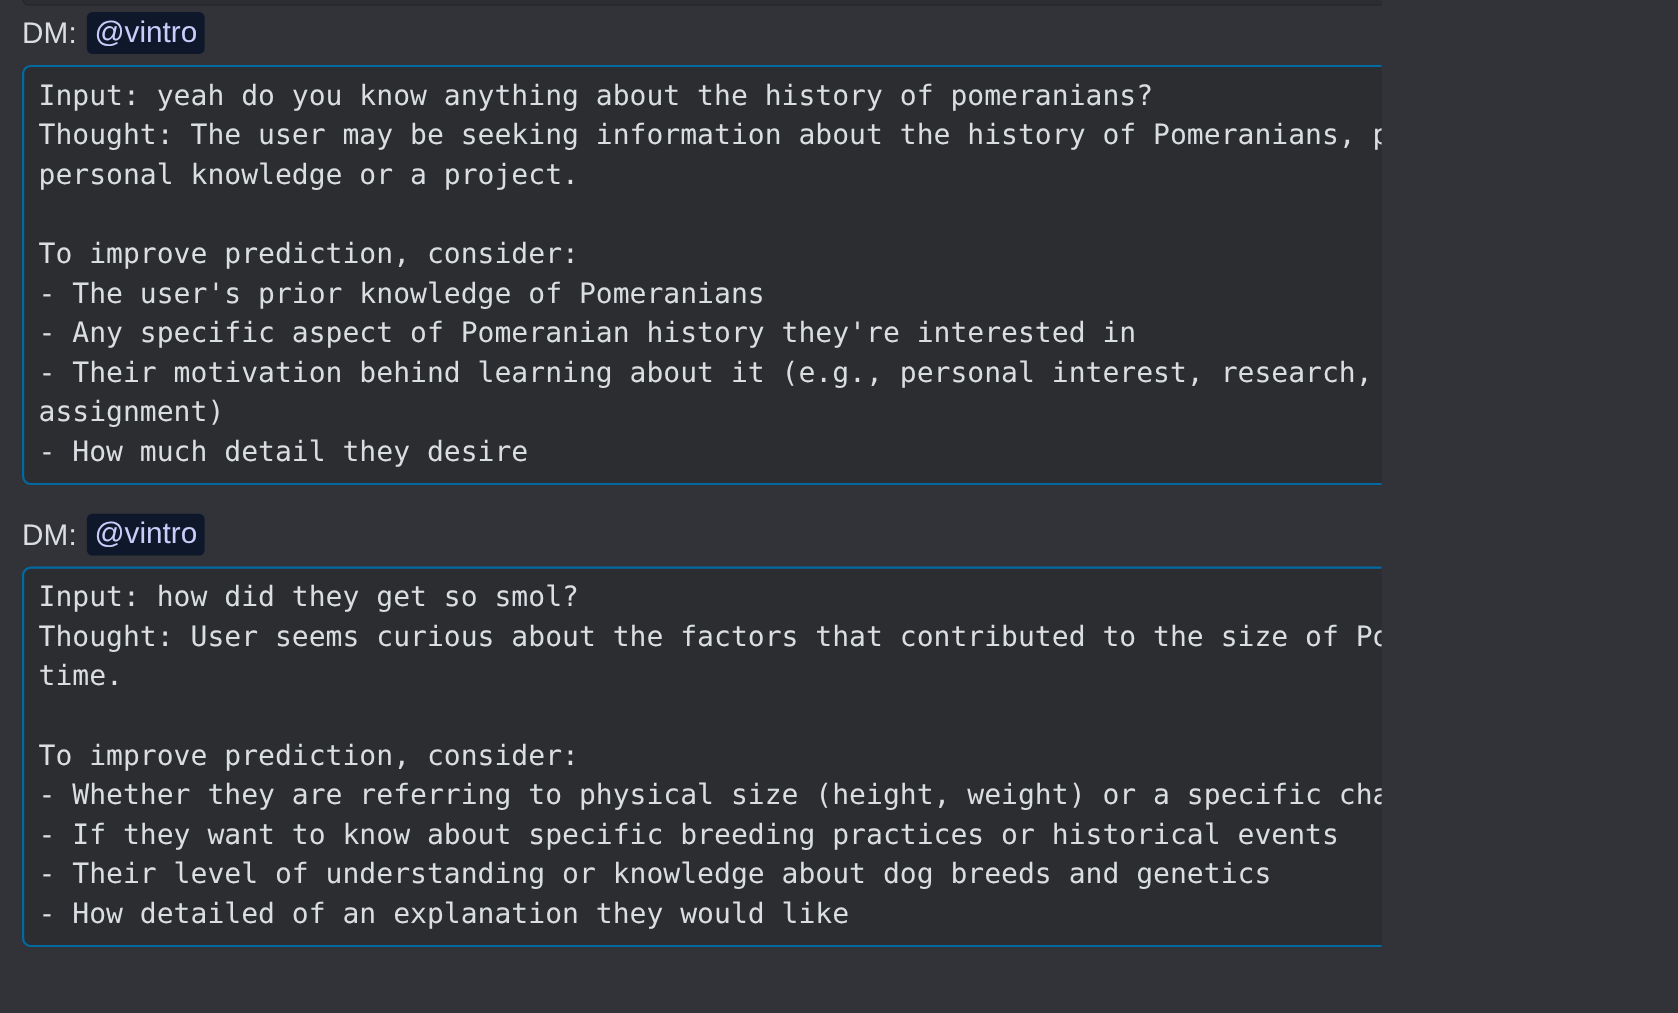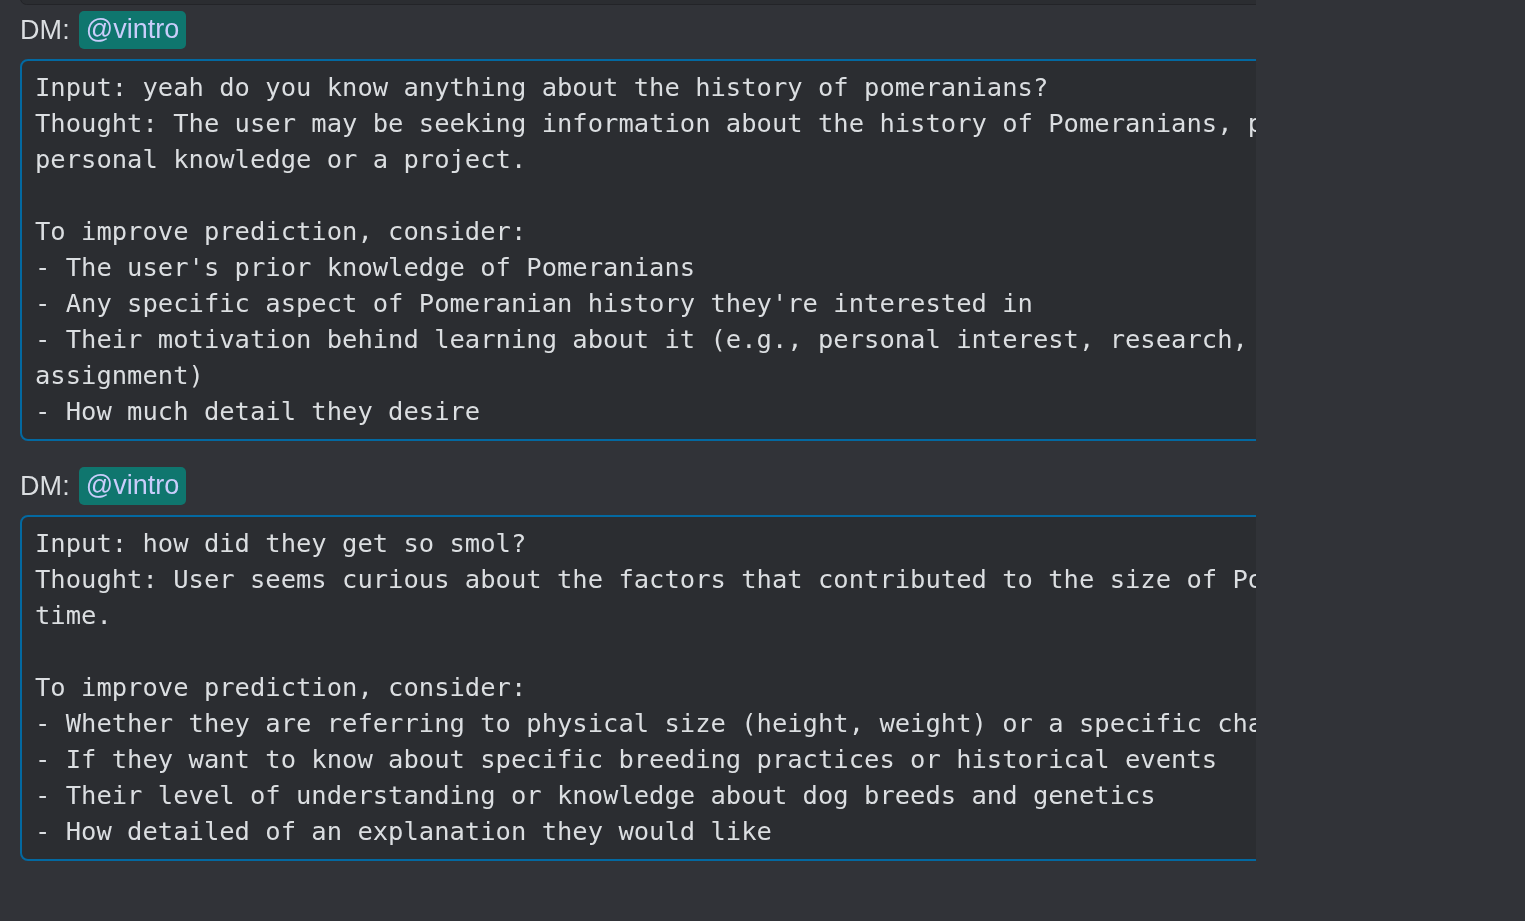--- a/index.html
+++ b/index.html
@@ -59,21 +59,21 @@
     line-height: 32px;
     font-family: "Liberation Sans", sans-serif;
     letter-spacing: 0.1px;
     white-space: pre;
   }
 
   .mention-pill {
     display: inline-block;
     margin-left: 9px;
     padding: 2px 7px 4px 7px;
-    background: #0f766e;
+    background: #0f172a;
     color: #c9cdfb;
     border-radius: 5px;
     font-size: 27px;
     line-height: 32px;
     font-family: "Liberation Sans", sans-serif;
     white-space: pre;
     cursor: pointer;
   }
 
   .code-block {

